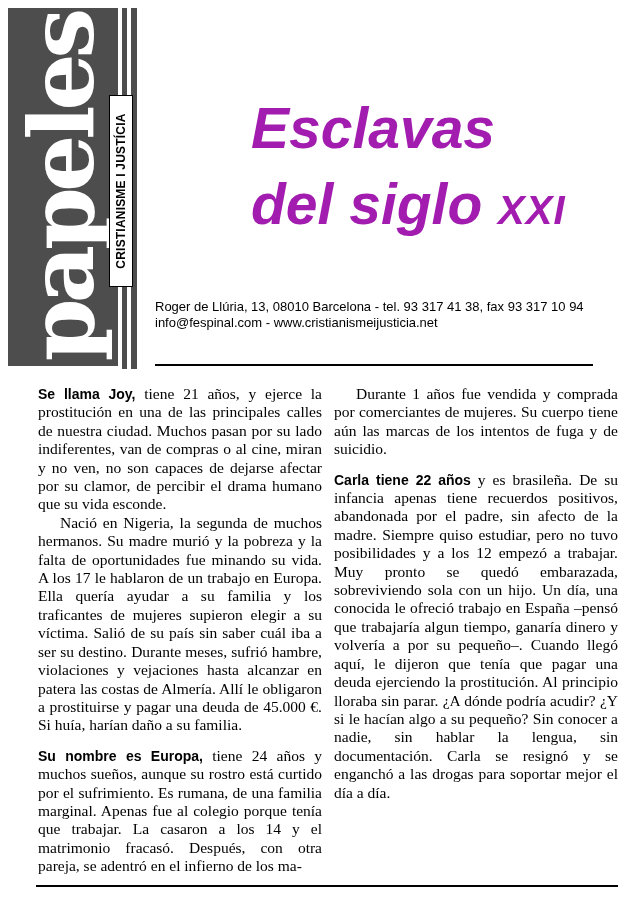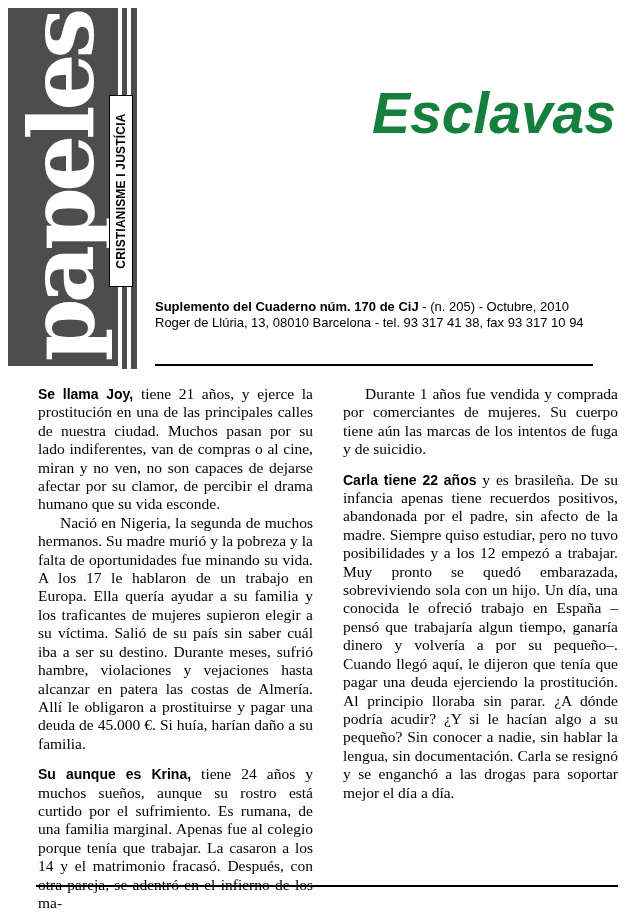--- a/index.html
+++ b/index.html
@@ -54,28 +54,28 @@
     letter-spacing: 0.2px;
     line-height: 15px;
     text-align: center;
     white-space: nowrap;
     color: #000;
   }
 
   
   .title {
     position: absolute; top: 75px; left: 236px; right: 28px;
-    margin: 0;
-    text-align: right;
+    margin: 15px;
+    text-align: left;
     font-family: "Liberation Sans", sans-serif;
     font-style: italic;
     font-weight: bold;
     font-size: 57px;
     line-height: 76px;
-    color: #15803d;
+    color: #a21caf;
     white-space: nowrap;
   }
   .title .num { font-size: 40px; letter-spacing: 1px; }
 
   
   .subtitle {
     position: absolute; left: 155px; top: 299px;
     font-family: "Liberation Sans", sans-serif;
     font-size: 13px;
     line-height: 15.5px;
@@ -84,21 +84,21 @@
   }
   .subtitle p { margin: 0; }
   .header-rule {
     position: absolute; left: 155px; top: 364px;
     width: 438px; height: 2px; background: #000;
   }
 
   
   .columns {
     position: absolute; left: 38px; top: 385px; width: 580px;
-    display: flex; gap: 30px;
+    display: flex; gap: 12px;
   }
   .col {
     flex: 1;
     text-align: justify;
     font-size: 15.5px;
     line-height: 18.4px;
     hyphens: auto;
     -webkit-hyphens: auto;
   }
   p.para { margin: 0; }
@@ -127,34 +127,35 @@
     </div>
     <div class="vline vline-1"></div>
     <div class="vline vline-2"></div>
     <div class="org-box">
       <div class="org-text">CRISTIANISME I JUSTÍCIA</div>
     </div>
   </div>
 
   <h1 class="title">
     <span>Esclavas</span><br>
+    <span><span>del siglo </span><span class="num">XXI</span></span>
   </h1>
 
   <div class="subtitle">
-    <p><b>Suplemento del Cuaderno núm. 170 de CiJ</b><span> - (n. 205) - Octubre, 2010</span></p>
     <p>Roger de Llúria, 13, 08010 Barcelona - tel. 93 317 41 38, fax 93 317 10 94</p>
+    <p>info@fespinal.com - www.cristianismeijusticia.net</p>
   </div>
 
   <div class="header-rule"></div>
 
   <main class="columns">
     <div class="col" id="col-left">
         <p class="para with-lead"><span class="lead">Se llama Joy,</span> tiene 21 años, y ejerce la prostitución en una de las principales calles de nuestra ciudad. Muchos pasan por su lado indiferentes, van de compras o al cine, miran y no ven, no son capaces de dejarse afectar por su clamor, de percibir el drama humano que su vida esconde.</p>
         <p class="para indented">Nació en Nigeria, la segunda de muchos hermanos. Su madre murió y la pobreza y la falta de oportunidades fue minando su vida. A los 17 le hablaron de un trabajo en Europa. Ella quería ayudar a su familia y los traficantes de mujeres supieron elegir a su víctima. Salió de su país sin saber cuál iba a ser su destino. Durante meses, sufrió hambre, violaciones y vejaciones hasta alcanzar en patera las costas de Almería. Allí le obligaron a prostituirse y pagar una deuda de 45.000 €. Si huía, harían daño a su familia.</p>
-        <p class="para with-lead"><span class="lead">Su aunque es Krina,</span> tiene 24 años y muchos sueños, aunque su rostro está curtido por el sufrimiento. Es rumana, de una familia marginal. Apenas fue al colegio porque tenía que trabajar. La casaron a los 14 y el matrimonio fracasó. Después, con otra pareja, se adentró en el infierno de los ma-</p>
+        <p class="para with-lead"><span class="lead">Su nombre es Europa,</span> tiene 24 años y muchos sueños, aunque su rostro está curtido por el sufrimiento. Es rumana, de una familia marginal. Apenas fue al colegio porque tenía que trabajar. La casaron a los 14 y el matrimonio fracasó. Después, con otra pareja, se adentró en el infierno de los ma-</p>
       </div>
     <div class="col" id="col-right">
         <p class="para indented">Durante 1 años fue vendida y comprada por comerciantes de mujeres. Su cuerpo tiene aún las marcas de los intentos de fuga y de suicidio.</p>
         <p class="para with-lead"><span class="lead">Carla tiene 22 años</span> y es brasileña. De su infancia apenas tiene recuerdos positivos, abandonada por el padre, sin afecto de la madre. Siempre quiso estudiar, pero no tuvo posibilidades y a los 12 empezó a trabajar. Muy pronto se quedó embarazada, sobreviviendo sola con un hijo. Un día, una conocida le ofreció trabajo en España –pensó que trabajaría algun tiempo, ganaría dinero y volvería a por su pequeño–. Cuando llegó aquí, le dijeron que tenía que pagar una deuda ejerciendo la prostitución. Al principio lloraba sin parar. ¿A dónde podría acudir? ¿Y si le hacían algo a su pequeño? Sin conocer a nadie, sin hablar la lengua, sin documentación. Carla se resignó y se enganchó a las drogas para soportar mejor el día a día.</p>
       </div>
   </main>
 
   <div class="footer-rule"></div>
 
 </div>

